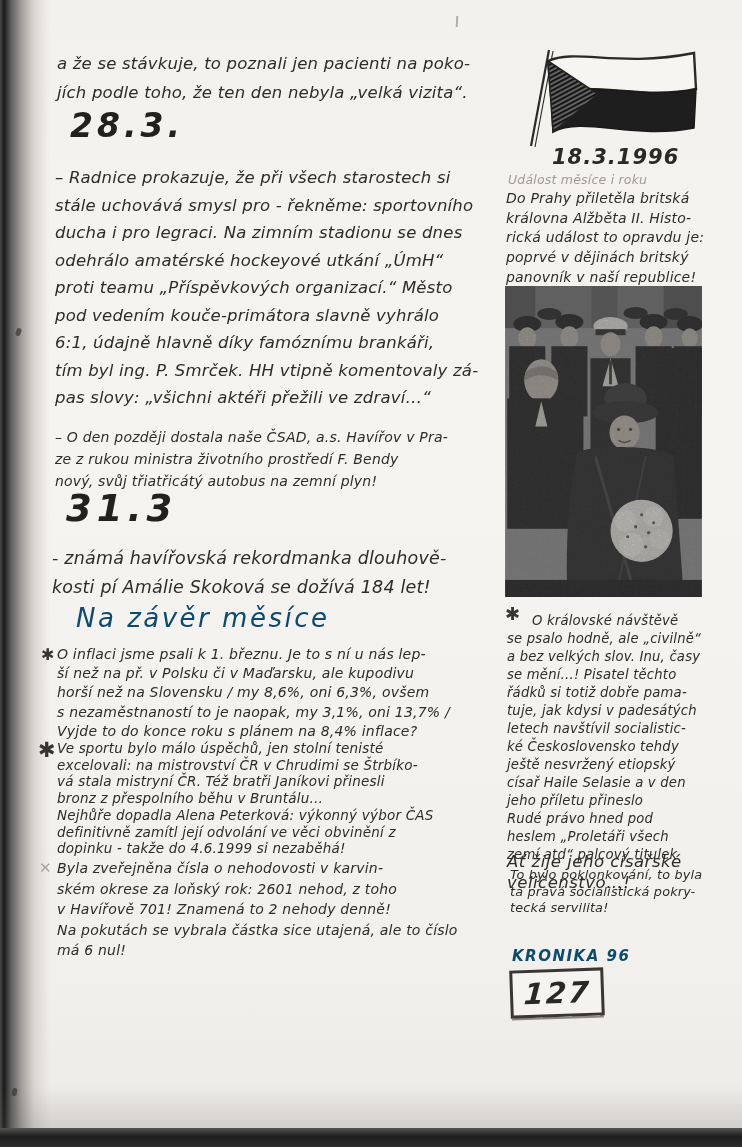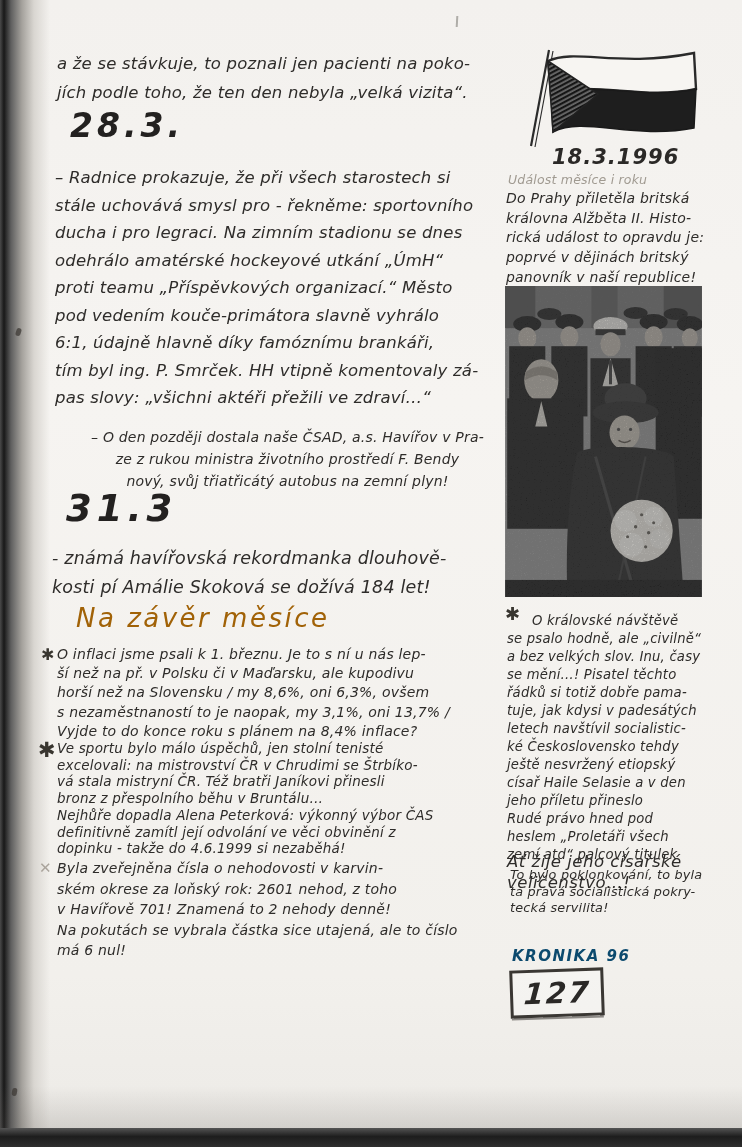--- a/index.html
+++ b/index.html
@@ -24,24 +24,24 @@
     position:absolute;left:0;right:0;bottom:0;height:19px;
     background:linear-gradient(180deg,#545454 0%,#1d1d1d 45%,#2e2e2e 100%);
   }
   .bottom-shadow{position:absolute;left:0;right:0;bottom:19px;height:42px;
     background:linear-gradient(180deg,rgba(0,0,0,0) 0%,rgba(90,85,80,.18) 100%);}
 
   
   #p-strike{left:57px;top:50px;width:452px;font-size:16.5px;line-height:1.75;}
   #h-28{left:70px;top:106px;font-size:33px;font-weight:bold;letter-spacing:4px;color:#232120;}
   #p-radnice{left:55px;top:164px;width:462px;font-size:16.5px;line-height:1.67;}
-  #p-csad{left:55px;top:427px;width:465px;font-size:14px;line-height:1.56;text-align:center;}
+  #p-csad{left:55px;top:427px;width:465px;font-size:14px;line-height:1.56;}
   #h-31{left:66px;top:487px;font-size:37px;font-weight:bold;letter-spacing:5px;color:#232120;}
   #p-rekord{left:52px;top:544px;width:470px;font-size:17.5px;line-height:1.64;}
-  #h-zaver{left:76px;top:603px;font-size:26px;letter-spacing:2.5px;color:#a16207;}
+  #h-zaver{left:76px;top:603px;font-size:26px;letter-spacing:2.5px;color:#0c4a6e;}
   #p-inflace{left:57px;top:645px;width:458px;font-size:14px;line-height:1.37;}
   #p-sport{left:57px;top:740px;width:458px;font-size:13.5px;line-height:1.24;}
   #p-nehody{left:57px;top:858px;width:462px;font-size:14px;line-height:1.47;}
   .marker{position:absolute;font-style:normal;color:#38352f;}
   #mk-inflace{left:41px;top:645px;font-size:16px;}
   #mk-sport{left:38px;top:738px;font-size:21px;font-weight:bold;}
   #mk-nehody{left:39px;top:859px;font-size:15px;color:#aaa49c;}
 
   
   #flag-svg{position:absolute;left:518px;top:44px;width:192px;height:106px;}

